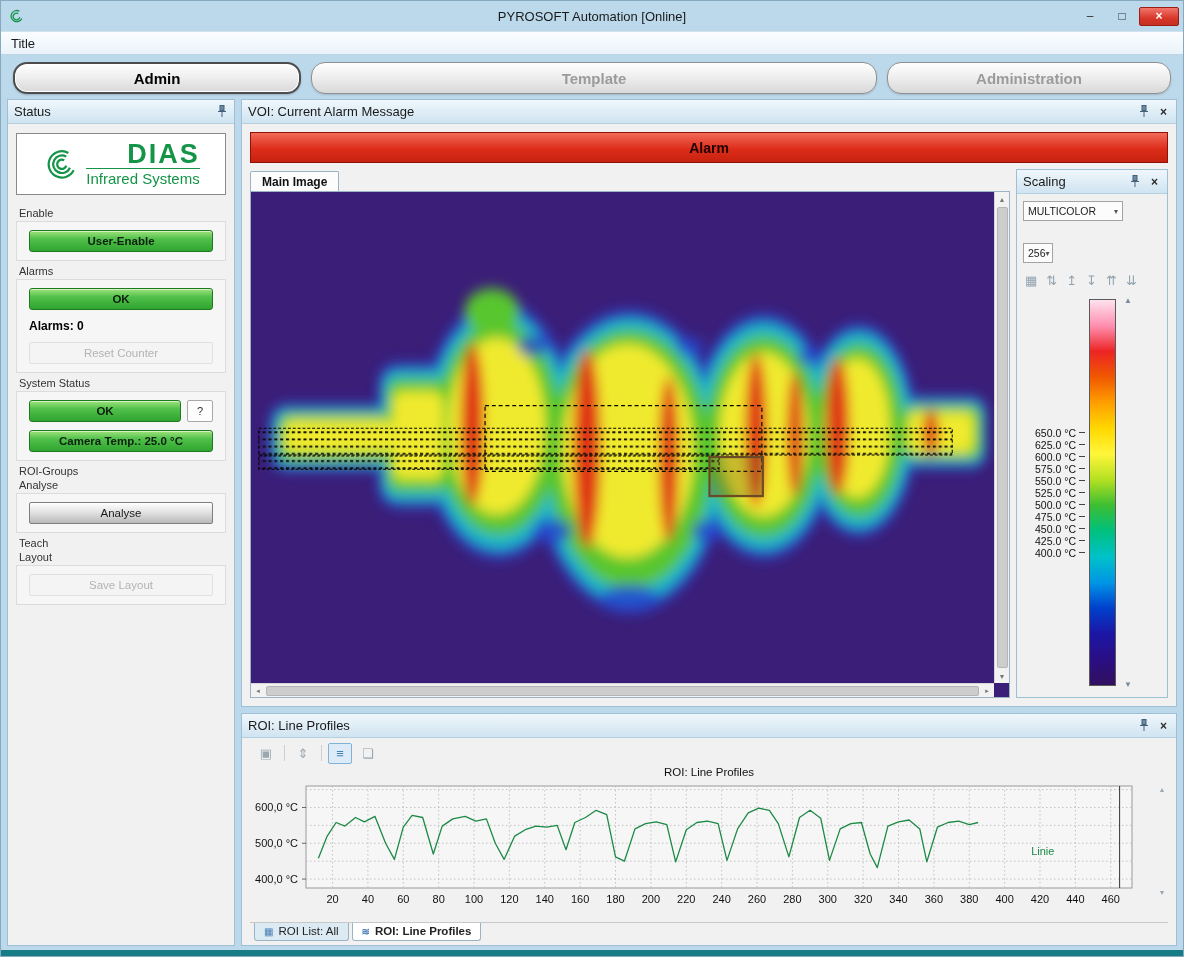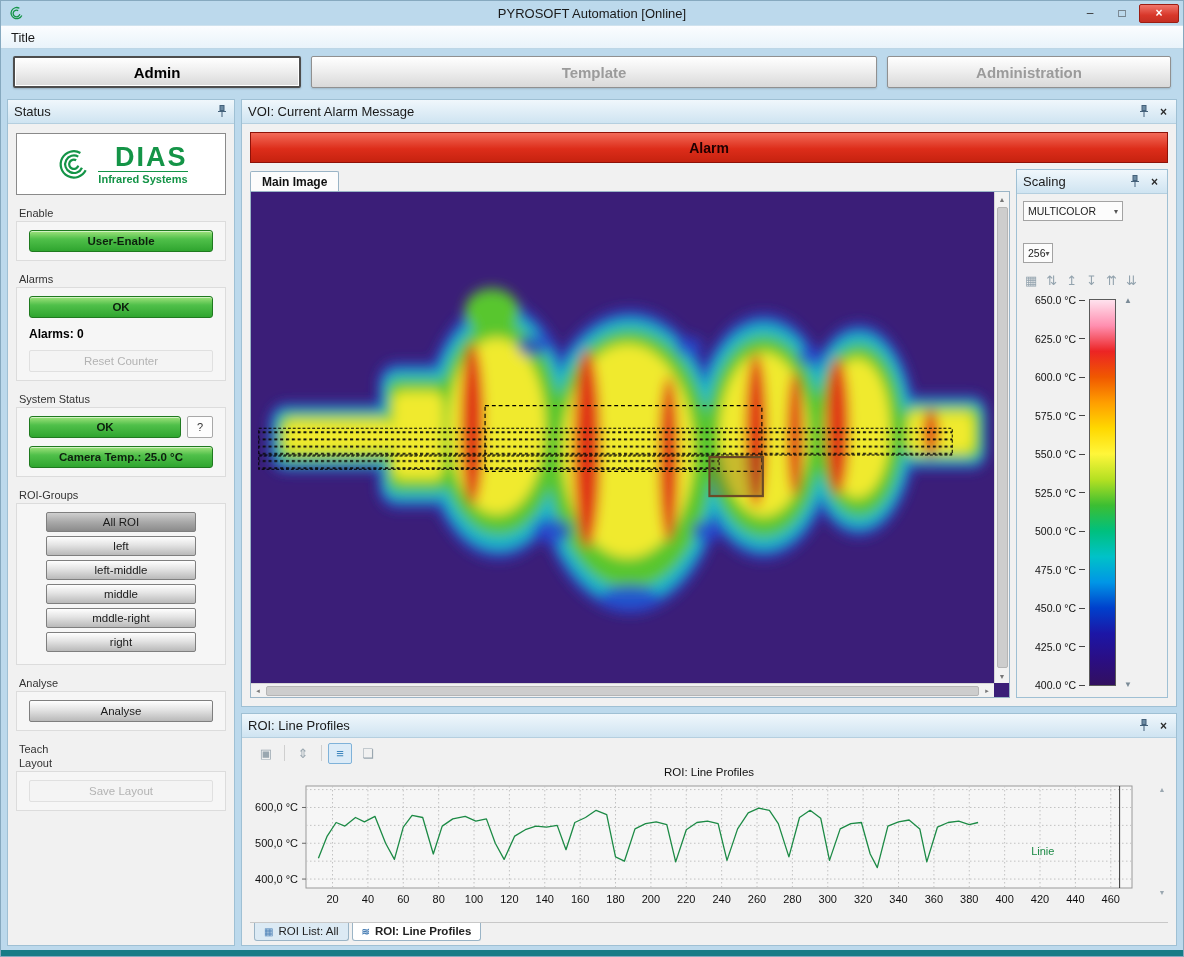--- a/index.html
+++ b/index.html
@@ -2,56 +2,56 @@
 <html><head>
 <meta charset="utf-8">
 <style>
   * { box-sizing: border-box; margin: 0; padding: 0; }
   html,body { width:1184px; height:957px; }
   body { font-family: "Liberation Sans", sans-serif; background:#9cbcd2; }
 
   .window { position:relative; width:1184px; height:957px; background:#bcd9ec; border:1px solid #86a9bf; overflow:hidden; }
 
   
-  .titlebar { height:24px; display:flex; align-items:center; padding:0 4px 0 8px; position:relative; }
+  .titlebar { height:30px; display:flex; align-items:center; padding:0 4px 0 8px; position:relative; }
   .app-icon { width:18px; height:18px; display:flex; align-items:center; }
   .title-text { position:absolute; left:0; right:0; text-align:center; font-size:13px; color:#1a1a1a; pointer-events:none; }
   .win-btns { margin-left:auto; display:flex; gap:2px; z-index:2; }
   .win-btn { width:30px; height:19px; display:flex; align-items:center; justify-content:center; font-size:12px; color:#333; cursor:default; }
   .win-btn.close { width:40px; background:linear-gradient(180deg,#f0766b,#d8372a 60%,#c52f23); border:1px solid #9c1d13; border-radius:2px; color:#fff; font-weight:bold; }
 
   
   .menubar { height:24px; background:linear-gradient(180deg,#fbfdff,#e9f3fa); border-top:1px solid #cfe2ee; border-bottom:1px solid #bdd6e6; display:flex; align-items:center; padding-left:10px; font-size:13px; color:#1a1a1a; }
 
   
   .tabrow { height:46px; display:flex; gap:10px; padding:7px 12px; }
-  .main-tab { height:32px; border:1px solid #909090; border-radius:2px; background:linear-gradient(180deg,#ffffff 0%,#efefef 45%,#d9d9d9 100%); font-family:"Liberation Sans",sans-serif; font-size:15px; font-weight:bold; color:#9b9b9b; box-shadow:0 1px 2px rgba(0,0,0,.15); }
+  .main-tab { height:32px; border:1px solid #909090; border-radius:14px; background:linear-gradient(180deg,#ffffff 0%,#efefef 45%,#d9d9d9 100%); font-family:"Liberation Sans",sans-serif; font-size:15px; font-weight:bold; color:#9b9b9b; box-shadow:0 1px 2px rgba(0,0,0,.15); }
   .main-tab.active { color:#000; border:2px solid #4d4d4d; box-shadow:inset 0 0 0 1px #fff, 0 1px 2px rgba(0,0,0,.2); }
   #tab-admin { width:288px; }
   #tab-template { flex:1; }
   #tab-administration { width:284px; }
 
   
   .workspace { position:absolute; left:6px; right:6px; top:98px; bottom:10px; display:flex; gap:6px; }
   .panel { border:1px solid #9fc0d4; background:#f1f1f1; display:flex; flex-direction:column; min-height:0; }
   .panel-header { height:24px; flex:none; background:linear-gradient(180deg,#f0f7fc,#cfe4f1); border-bottom:1px solid #b5cfdf; display:flex; align-items:center; padding:0 6px; font-size:13px; color:#1a1a1a; }
   .ph-title { flex:1; white-space:nowrap; overflow:hidden; }
   .ph-icons { display:flex; align-items:center; gap:7px; }
   .pin-btn { width:13px; height:14px; display:flex; align-items:center; justify-content:center; cursor:default; }
   .x-btn { font-size:12px; font-weight:bold; color:#2c2c2c; width:13px; text-align:center; cursor:default; }
 
   
   .status-panel { width:228px; flex:none; }
   .status-body { padding:9px 8px; overflow:hidden; flex:1; }
   .logo-box { border:1px solid #8a8a8a; background:#fff; height:62px; display:flex; align-items:center; justify-content:center; gap:6px; margin-bottom:12px;text-align:center; }
   .logo-text { display:flex; flex-direction:column; align-items:flex-end; }
   .logo-name { font-size:27px; font-weight:bold; color:#149447; letter-spacing:2px; line-height:27px; }
-  .logo-sub { font-size:11px; font-weight:bold; color:#149447; border-top:1.5px solid #149447; padding-top:1px; }
+  .logo-sub { font-size:15px; font-weight:normal; color:#149447; border-top:1.5px solid #149447; padding-top:1px; }
   .group-label { font-size:11px; color:#333; margin:0 0 2px 3px; }
-  .group { border:1px solid #dcdcdc; background:#f6f6f6; padding:8px 12px; margin-bottom:12px; }
+  .group { border:1px solid #dcdcdc; background:#f6f6f6; padding:8px 12px; margin-bottom:4px; }
   .btn { display:block; width:100%; height:22px; font-family:"Liberation Sans",sans-serif; font-size:11.5px; border-radius:3px; cursor:default; }
   .btn.green { background:linear-gradient(180deg,#9fe27c 0%,#50c04a 40%,#2fa52f 100%); border:1px solid #1f7a1f; font-weight:bold; color:#0d200d; box-shadow:inset 0 1px 0 rgba(255,255,255,.55); }
   .btn.flat { background:#f4f4f4; border:1px solid #e0e0e0; color:#b3b3b3; border-radius:2px; }
   .btn.grad { background:linear-gradient(180deg,#ffffff 0%,#e3e3e3 45%,#b9b9b9 100%); border:1px solid #7f7f7f; color:#1a1a1a; border-radius:2px; }
   .btn.grad.selected { background:linear-gradient(180deg,#cfcfcf 0%,#a9a9a9 50%,#8b8b8b 100%); }
   .alarm-count { font-size:12px; font-weight:bold; text-align:left; margin:9px 0; color:#000; }
   .sysrow { display:flex; gap:6px; }
   .sysrow .btn.green { flex:1; }
   .qbtn { width:26px; height:22px; flex:none; background:#fdfdfd; border:1px solid #a8a8a8; border-radius:2px; font-size:11px; color:#333; }
   .mt8 { margin-top:8px; }
@@ -76,21 +76,21 @@
   
   .scaling-panel { width:152px; flex:none; }
   .scaling-body { flex:1; padding:7px 6px 6px; display:flex; flex-direction:column; min-height:0; }
   .mini-select { height:20px; border:1px solid #a3a3a3; background:#fcfcfc; display:flex; align-items:center; justify-content:space-between; padding:0 4px; font-size:10.5px; color:#222; }
   .mini-select .arrow { font-size:8px; color:#555; }
   #palette-select { width:100px; }
   #levels-select { width:30px; margin-top:22px; }
   .scaling-toolbar { display:flex; gap:9px; margin:10px 2px 2px; color:#93a3ae; font-size:13px; }
   .scaling-toolbar span { cursor:default; }
   .colorbar-wrap { flex:1; display:flex; margin-top:4px; min-height:0; }
-  .scale-ticks { width:62px; display:flex; flex-direction:column; justify-content:space-between; }
+  .scale-ticks { width:62px; display:flex; flex-direction:column; justify-content:center; }
   .scale-tick-row { display:flex; align-items:center; justify-content:flex-end; gap:3px; height:12px; font-size:10.5px; color:#111; white-space:nowrap; }
   .scale-tick-mark { width:6px; height:1px; background:#444; flex:none; }
   .colorbar { width:27px; margin:5px 4px; border:1px solid #5a5a5a; }
   .spin-col { width:16px; display:flex; flex-direction:column; justify-content:space-between; align-items:center; padding:2px 0; color:#7b8b97; font-size:8px; }
 
   
   .roi-panel { height:233px; flex:none; }
   .roi-body { flex:1; display:flex; flex-direction:column; padding:2px 8px 0; min-height:0; }
   .roi-toolbar { height:26px; flex:none; display:flex; align-items:center; gap:4px; padding-left:4px; }
   .roi-tool { width:24px; height:21px; display:flex; align-items:center; justify-content:center; font-size:13px; color:#9aa7b0; border:1px solid transparent; border-radius:2px; cursor:default; }
@@ -186,28 +186,20 @@
         <div class="group-label">System Status</div>
         <div class="group">
           <div class="sysrow">
             <button class="btn green">OK</button>
             <button class="qbtn">?</button>
           </div>
           <button class="btn green mt8">Camera Temp.: 25.0 °C</button>
         </div>
 
         <div class="group-label">ROI-Groups</div>
-        <div class="group" id="roi-group-buttons">
-            <button class="btn grad selected">All ROI</button>
-            <button class="btn grad">left</button>
-            <button class="btn grad">left-middle</button>
-            <button class="btn grad">middle</button>
-            <button class="btn grad">mddle-right</button>
-            <button class="btn grad">right</button>
-          </div>
 
         <div class="group-label">Analyse</div>
         <div class="group">
           <button class="btn grad">Analyse</button>
         </div>
 
         <div class="group-label">Teach</div>
 
         <div class="group-label">Layout</div>
         <div class="group">

